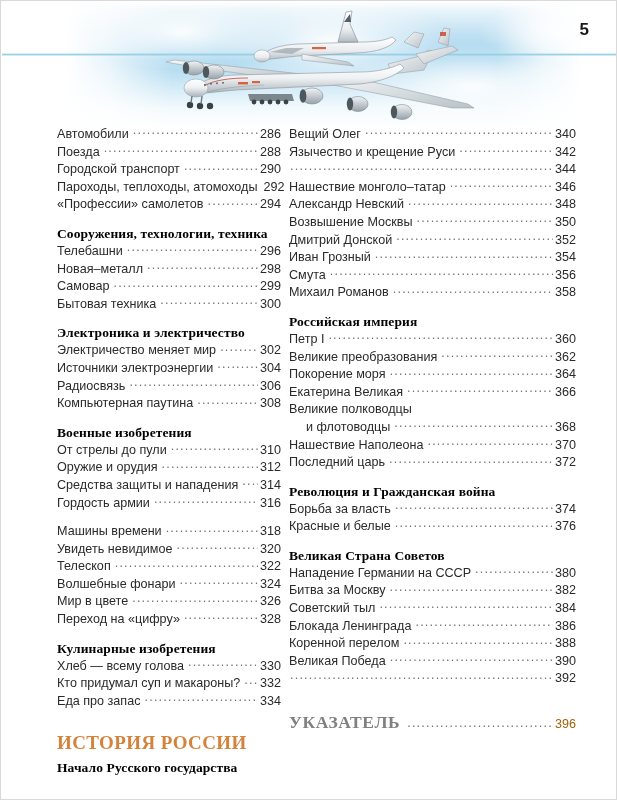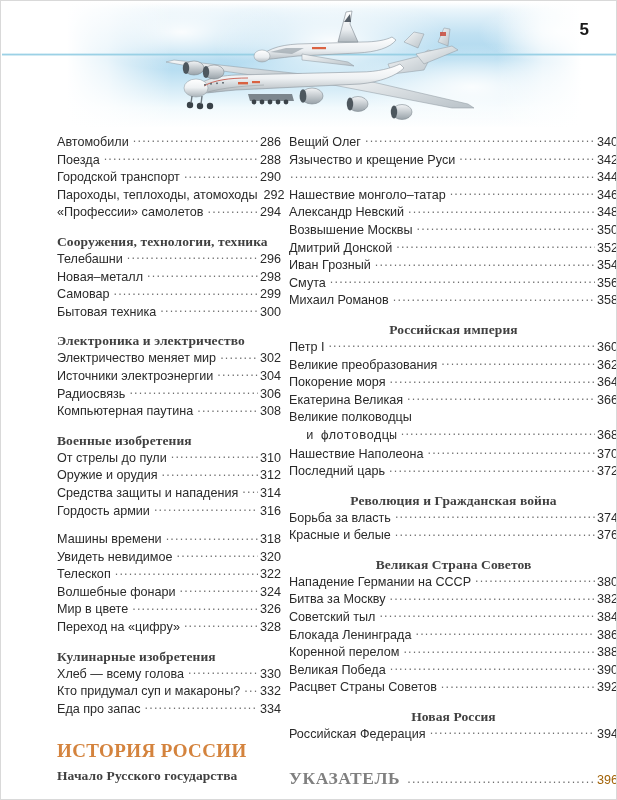--- a/index.html
+++ b/index.html
@@ -73,49 +73,49 @@
     font-size: 17px;
     font-weight: bold;
     color: #1a1a1a;
     letter-spacing: 0;
   }
 
   
   .columns {
     position: absolute;
     left: 0;
-    top: 133px;
+    top: 125px;
     width: 617px;
     height: 640px;
     display: flex;
     gap: 0;
   }
   .col {
     box-sizing: border-box;
   }
   .col-left {
     width: 288px;
     padding-left: 56px;
     padding-right: 8px;
   }
   .col-right {
     width: 329px;
     padding-left: 0px;
-    text-align: center;
+    padding-right: 42px;
   }
 
   .section {
     margin: 0 0 11px 0;
   }
 
   .section-title {
     font-family: "Liberation Serif", serif;
     font-weight: bold;
     font-size: 13.5px;
-    color: #404040;
+    color: #000000;
     line-height: 17px;
     margin-bottom: 1px;
     letter-spacing: 0.1px;
   }
 
   .entry {
     display: flex;
     align-items: baseline;
     font-family: "Liberation Sans", sans-serif;
     font-size: 12.6px;
@@ -143,21 +143,21 @@
     letter-spacing: 1.2px;
     font-size: 12.6px;
     white-space: nowrap;
   }
   .entry .e-page {
     flex: 0 0 auto;
     padding-left: 1px;
     color: #2a2a2a;
     font-size: 12.6px;
   }
-  .entry.indent .e-title { padding-left: 17px; font-family: Liberation Mono, monospace; }
+  .entry.indent .e-title { padding-left: 17px; }
 
   .big-head {
     font-family: "Liberation Serif", serif;
     font-weight: bold;
     font-size: 19px;
     color: #d4833d;
     letter-spacing: 0.4px;
     margin: 22px 0 5px 0;
     line-height: 22px;
   }
@@ -596,34 +596,25 @@
           <span class="e-title">Коренной перелом</span>
           <span class="e-dots"></span>
           <span class="e-page">388</span>
         </div>
         <div class="entry">
           <span class="e-title">Великая Победа</span>
           <span class="e-dots"></span>
           <span class="e-page">390</span>
         </div>
         <div class="entry">
-          <span class="e-title">Расцвет Страны Советов</span>
           <span class="e-dots"></span>
           <span class="e-page">392</span>
         </div>
       </div>
 
-      <div class="section">
-        <div class="section-title">Новая Россия</div>
-        <div class="entry">
-          <span class="e-title">Российская Федерация</span>
-          <span class="e-dots"></span>
-          <span class="e-page">394</span>
-        </div>
-      </div>
 
       <div class="index-row">
         <span class="idx-label">УКАЗАТЕЛЬ</span>
         <span class="e-dots"></span>
         <span class="e-page">396</span>
       </div>
 
     </div>
   </div>
 </div>

